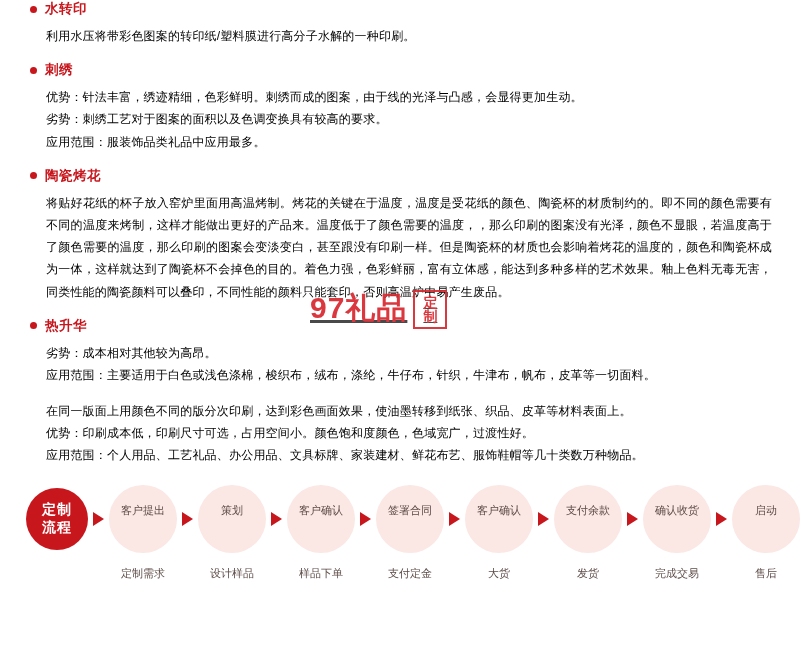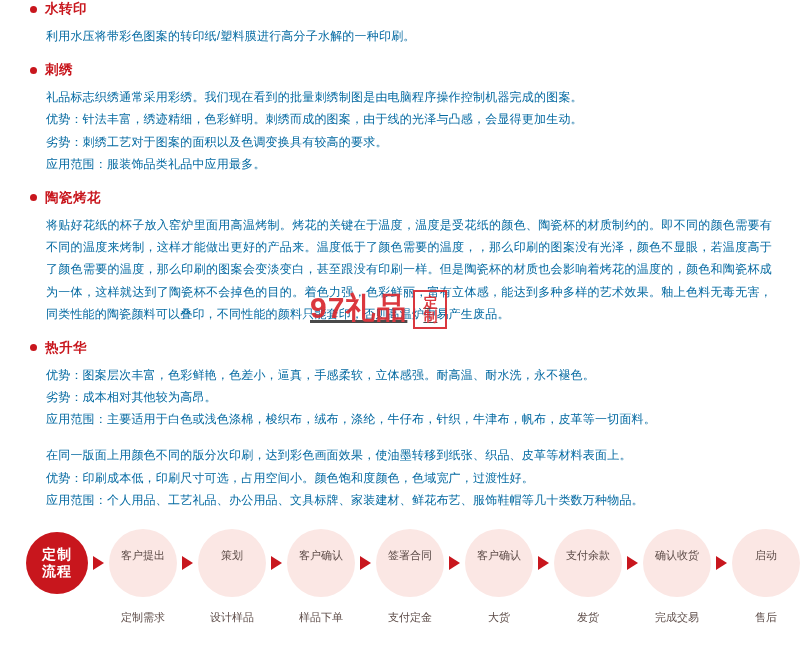--- a/index.html
+++ b/index.html
@@ -45,21 +45,21 @@
     font-weight: bold;
     color: #c8161d;
     letter-spacing: 0.5px;
   }
   .sec-body {
     padding-left: 16px;
   }
   .para {
     font-size: 12px;
     line-height: 1.85;
-    color: #0369a1;
+    color: #000000;
     text-align: justify;
     margin: 0;
     letter-spacing: 0.2px;
   }
   
   .flow {
     position: relative;
     margin-top: 18px;
     padding: 0 22px 0 26px;
     display: flex;
@@ -151,21 +151,20 @@
       <p class="para">利用水压将带彩色图案的转印纸/塑料膜进行高分子水解的一种印刷。</p>
     </div>
   </div>
 
   <div class="section">
     <div class="sec-head">
       <span class="bullet"></span>
       <span class="sec-title">刺绣</span>
     </div>
     <div class="sec-body">
-      <p class="para">礼品标志织绣通常采用彩绣。我们现在看到的批量刺绣制图是由电脑程序操作控制机器完成的图案。</p>
       <p class="para">优势：针法丰富，绣迹精细，色彩鲜明。刺绣而成的图案，由于线的光泽与凸感，会显得更加生动。</p>
       <p class="para">劣势：刺绣工艺对于图案的面积以及色调变换具有较高的要求。</p>
       <p class="para">应用范围：服装饰品类礼品中应用最多。</p>
     </div>
   </div>
 
   <div class="section">
     <div class="sec-head">
       <span class="bullet"></span>
       <span class="sec-title">陶瓷烤花</span>
@@ -174,21 +173,20 @@
       <p class="para">将贴好花纸的杯子放入窑炉里面用高温烤制。烤花的关键在于温度，温度是受花纸的颜色、陶瓷杯的材质制约的。即不同的颜色需要有不同的温度来烤制，这样才能做出更好的产品来。温度低于了颜色需要的温度，，那么印刷的图案没有光泽，颜色不显眼，若温度高于了颜色需要的温度，那么印刷的图案会变淡变白，甚至跟没有印刷一样。但是陶瓷杯的材质也会影响着烤花的温度的，颜色和陶瓷杯成为一体，这样就达到了陶瓷杯不会掉色的目的。着色力强，色彩鲜丽，富有立体感，能达到多种多样的艺术效果。釉上色料无毒无害，同类性能的陶瓷颜料可以叠印，不同性能的颜料只能套印，否则高温炉中易产生废品。</p>
     </div>
   </div>
 
   <div class="section">
     <div class="sec-head">
       <span class="bullet"></span>
       <span class="sec-title">热升华</span>
     </div>
     <div class="sec-body">
-      <p class="para">优势：图案层次丰富，色彩鲜艳，色差小，逼真，手感柔软，立体感强。耐高温、耐水洗，永不褪色。</p>
       <p class="para">劣势：成本相对其他较为高昂。</p>
       <p class="para">应用范围：主要适用于白色或浅色涤棉，梭织布，绒布，涤纶，牛仔布，针织，牛津布，帆布，皮革等一切面料。</p>
     </div>
   </div>
 
   <div class="section">
     <div class="sec-body">
       <p class="para">在同一版面上用颜色不同的版分次印刷，达到彩色画面效果，使油墨转移到纸张、织品、皮革等材料表面上。</p>
       <p class="para">优势：印刷成本低，印刷尺寸可选，占用空间小。颜色饱和度颜色，色域宽广，过渡性好。</p>
       <p class="para">应用范围：个人用品、工艺礼品、办公用品、文具标牌、家装建材、鲜花布艺、服饰鞋帽等几十类数万种物品。</p>

